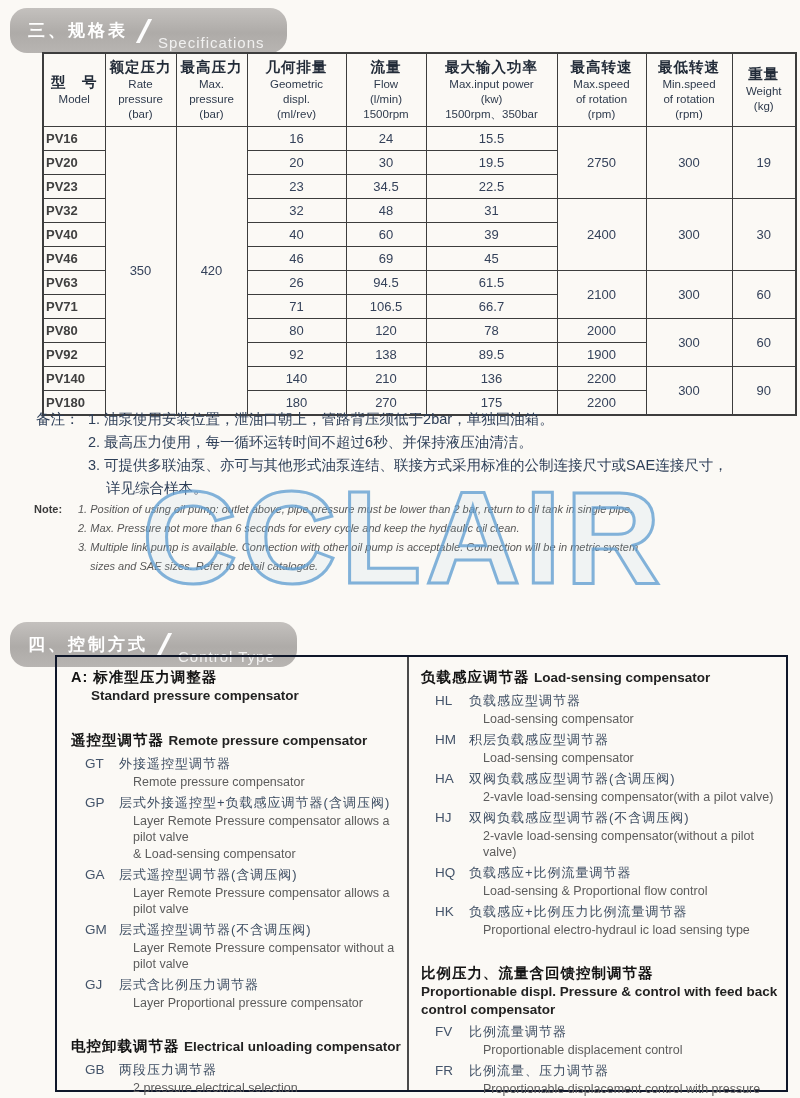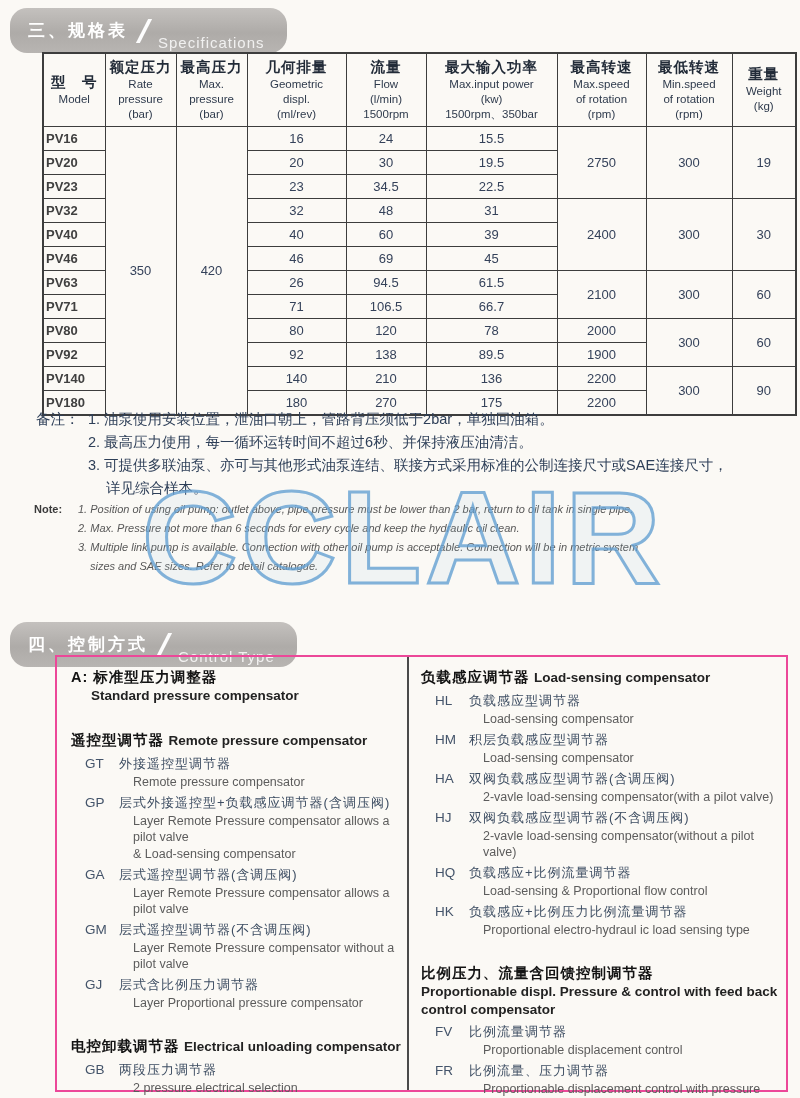--- a/index.html
+++ b/index.html
@@ -46,21 +46,21 @@
 
   
   #watermark{
     position:absolute;left:142px;top:462px;z-index:3;pointer-events:none;
     font-size:132px;font-weight:bold;letter-spacing:4px;
     color:rgba(150,195,230,0.10);
     -webkit-text-stroke:3px rgba(100,160,210,0.8);
   }
 
   
-  #control-box{position:absolute;left:55px;top:655px;width:733px;height:437px;border:2px solid #ec4899;display:flex;box-sizing:border-box;}
+  #control-box{position:absolute;left:55px;top:655px;width:733px;height:437px;border:2px solid #0f172a;display:flex;box-sizing:border-box;}
   #ctl-left{width:352px;border-right:2px solid #4a4a4a;padding:10px 6px 0 14px;box-sizing:border-box;}
   #ctl-right{flex:1;padding:10px 6px 0 12px;box-sizing:border-box;}
   .ctl-section{margin-bottom:25px;}
   .ctl-section:last-child{margin-bottom:0;}
   .ctl-heading{line-height:20px;}
   .ctl-heading .hz{font-weight:bold;font-size:14.5px;color:#131313;letter-spacing:1px;}
   .ctl-heading .he{font-weight:bold;font-size:13.5px;color:#222;}
   .ctl-heading-en{font-weight:bold;font-size:13.5px;color:#222;line-height:18px;}
   .ctl-heading-en.stacked{margin-left:20px;}
   .ctl-item{margin-top:3px;}

